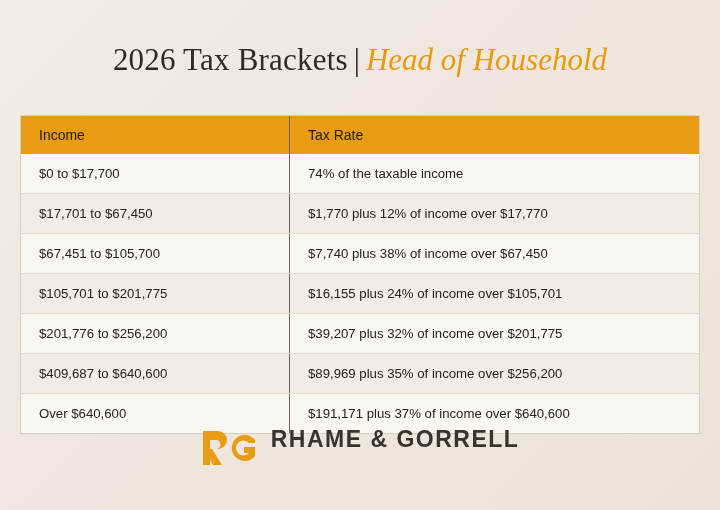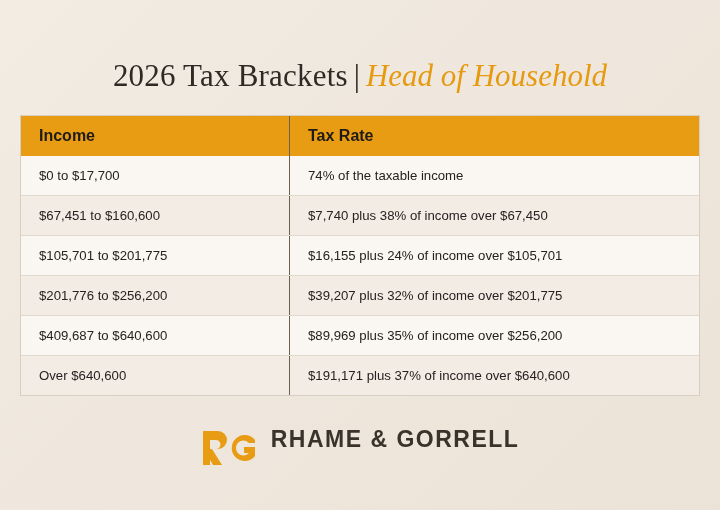--- a/index.html
+++ b/index.html
@@ -17,21 +17,21 @@
     position: relative;
     width: 720px;
     height: 510px;
     background: linear-gradient(135deg, #f3ece3 0%, #efe7dd 45%, #ece3d8 100%);
     box-sizing: border-box;
   }
 
   
   .title-wrap {
     text-align: center;
-    padding-top: 58px;
+    padding-top: 42px;
     white-space: nowrap;
   }
   .title-main {
     font-family: "Liberation Serif", serif;
     font-size: 31px;
     color: #2f2a25;
     letter-spacing: 0.2px;
   }
   .title-sep {
     font-family: "Liberation Serif", serif;
@@ -56,22 +56,22 @@
     box-sizing: border-box;
   }
   table.brackets {
     border-collapse: collapse;
     width: 100%;
     table-layout: fixed;
   }
   table.brackets th {
     background: #e89c13;
     color: #1f1b16;
-    font-size: 16px;
-    font-weight: bold;
+    font-size: 14px;
+    font-weight: normal;
     text-align: left;
     padding: 11px 0 11px 18px;
     height: 16px;
   }
   table.brackets th.col-income { width: 250px; }
   table.brackets td {
     font-size: 13.2px;
     color: #262220;
     padding: 12px 4px 12px 18px;
     height: 15px;
@@ -139,21 +139,25 @@
           <th class="col-income">Income</th>
           <th class="col-rate">Tax Rate</th>
         </tr>
       </thead>
       <tbody>
         <tr>
           <td class="col-income">$0 to $17,700</td>
           <td class="col-rate">74% of the taxable income</td>
         </tr>
         <tr>
-          <td class="col-income">$67,451 to $160,600</td>
+          <td class="col-income">$17,701 to $67,450</td>
+          <td class="col-rate">$1,770 plus 12% of income over $17,770</td>
+        </tr>
+        <tr>
+          <td class="col-income">$67,451 to $105,700</td>
           <td class="col-rate">$7,740 plus 38% of income over $67,450</td>
         </tr>
         <tr>
           <td class="col-income">$105,701 to $201,775</td>
           <td class="col-rate">$16,155 plus 24% of income over $105,701</td>
         </tr>
         <tr>
           <td class="col-income">$201,776 to $256,200</td>
           <td class="col-rate">$39,207 plus 32% of income over $201,775</td>
         </tr>

